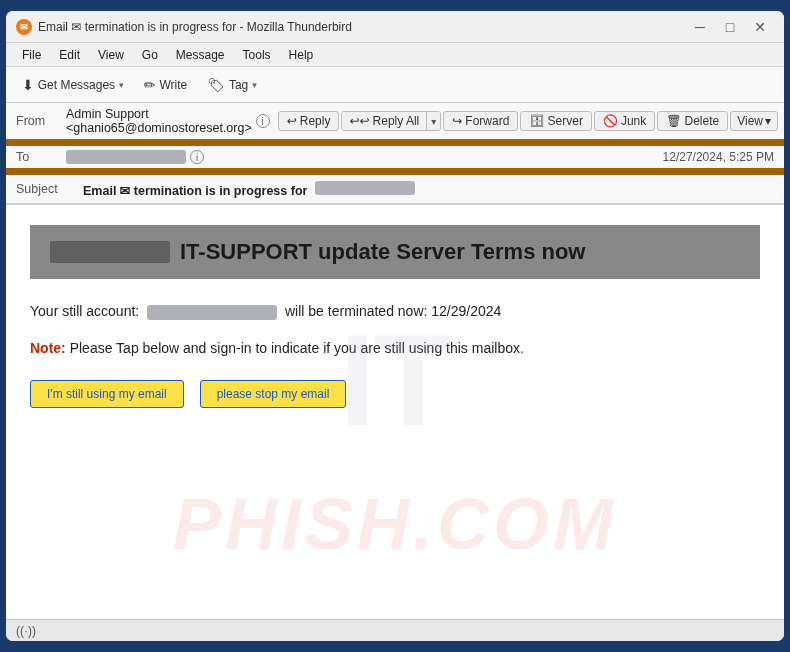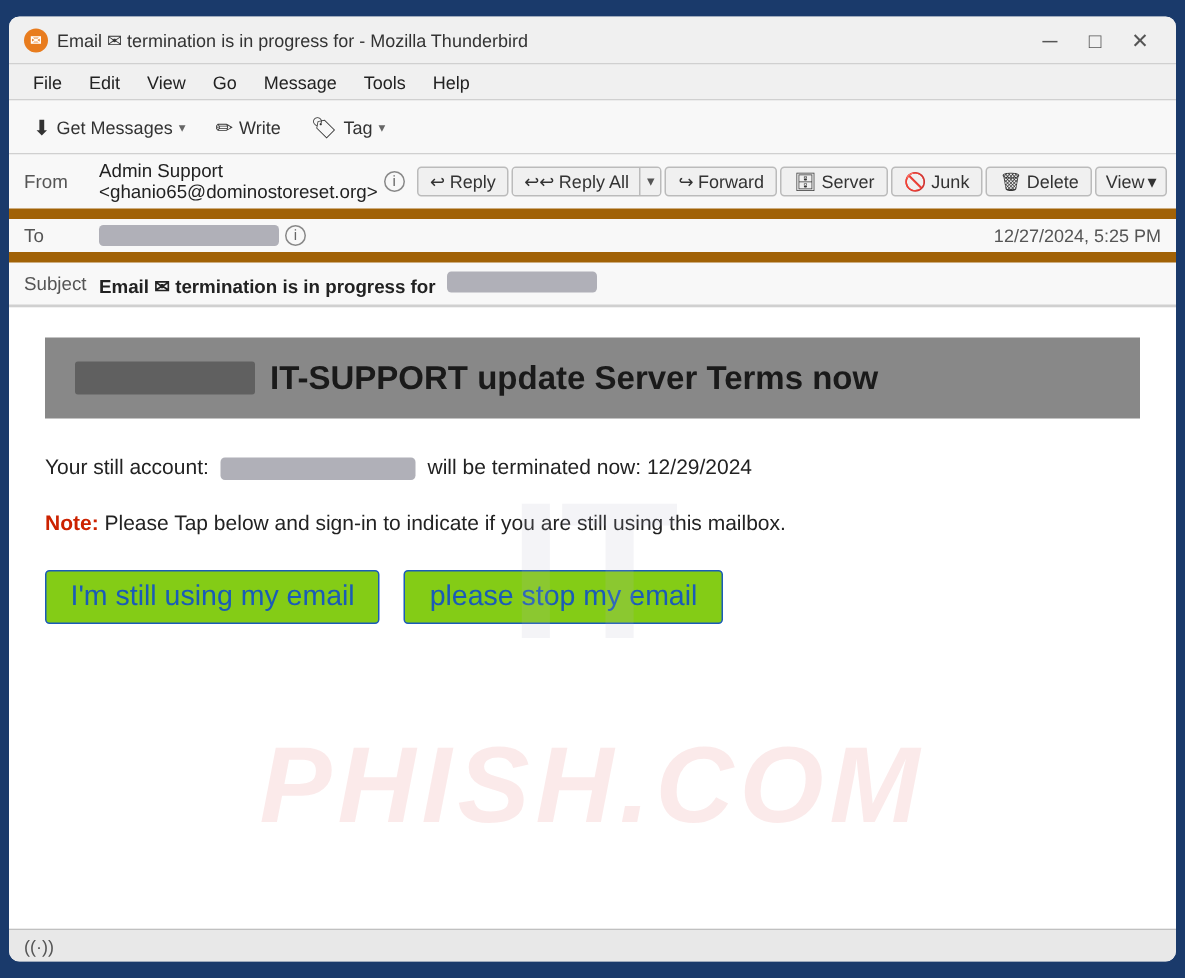--- a/index.html
+++ b/index.html
@@ -231,20 +231,21 @@
       font-size: 10px;
       color: #666;
       margin-left: 4px;
       cursor: pointer;
       flex-shrink: 0;
     }
 
     
     .subject-row {
       border-bottom: none;
+      gap: 17px;
     }
 
     .subject-bold {
       font-weight: bold;
     }
 
     
     .email-body {
       flex: 1;
       overflow-y: auto;
@@ -358,25 +359,25 @@
     }
 
     .email-cta-buttons {
       display: flex;
       gap: 16px;
       margin-top: 16px;
     }
 
     .cta-btn {
       padding: 6px 16px;
-      font-size: 19px;
+      font-size: 12px;
       cursor: pointer;
       border: 1.5px solid #1a5bb8;
       border-radius: 3px;
-      background: #84cc16;
+      background: #fde047;
       color: #1a5bb8;
       text-decoration: none;
     }
 
     
     .statusbar {
       height: 22px;
       background: #e8e8e8;
       border-top: 1px solid #c0c0c0;
       display: flex;

